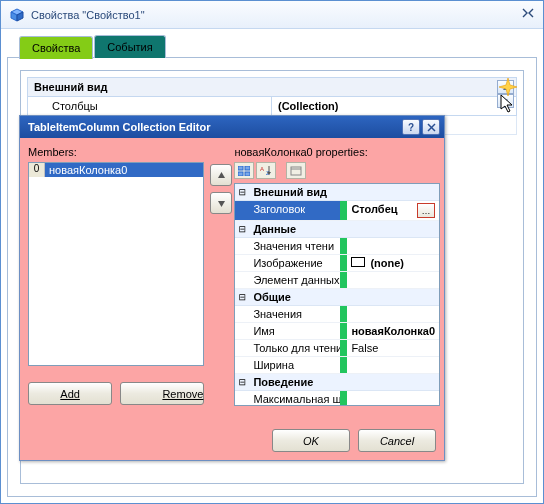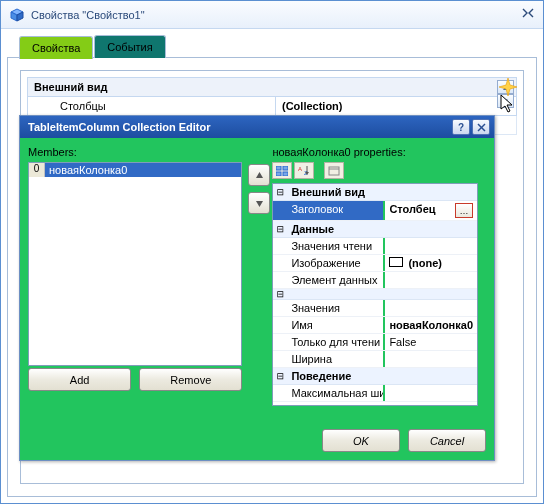--- a/index.html
+++ b/index.html
@@ -15,62 +15,62 @@
   
   .tabstrip { display: flex; margin-left: 12px; position: relative; z-index: 2; }
   .tab { border: 1px solid #a8bdd8; border-bottom: none; padding: 5px 12px; background: #0f766e; cursor: pointer; border-radius: 3px 3px 0 0; margin-right: 1px; }
   .tab.active { background: #84cc16; position: relative; top: 1px; }
   
   .tabpanel { border: 1px solid #a8bdd8; padding: 12px; height: 440px; position: relative; margin-top: -1px; }
   
   .bg-grid { border: 1px solid #a8bdd8; position: relative; height: 100%; padding: 6px; }
   
   .group-row { background: #edf2fa; padding: 3px 6px; border: 1px solid #c5d8f0; font-weight: bold; }
-  .prop-row { display: flex; border: 1px solid #c5d8f0; border-top: 0; padding-left: 8px; }
+  .prop-row { display: flex; border: 1px solid #c5d8f0; border-top: 0; }
   .prop-name { width: 50%; padding: 3px 6px 3px 24px; border-right: 1px solid #c5d8f0; }
   .prop-val { width: 50%; padding: 3px 6px; font-weight: bold; }
   
   .updown { position: absolute; right: 9px; top: 9px; width: 17px; display: flex; flex-direction: column; z-index: 3; }
   .updown .btn { height: 14px; background: linear-gradient(#fbfdff, #dbe8f8); border: 1px solid #95accf; display: flex; align-items: center; justify-content: center; font-size: 8px; color: #4a6fa0; cursor: pointer; }
   .spark { position: absolute; right: -3px; top: -2px; }
   .cursor-img { position: absolute; right: -2px; top: 14px; z-index: 6; }
   
   
-  .dialog { position: absolute; left: 18px; top: 114px; width: 476px; height: 346px; background: #22c55e; border: 1px solid #6d8fc2; box-shadow: 1px 1px 3px rgba(0,0,0,.3); z-index: 20; }
+  .dialog { position: absolute; left: 18px; top: 114px; width: 426px; height: 346px; background: #fca5a5; border: 1px solid #6d8fc2; box-shadow: 1px 1px 3px rgba(0,0,0,.3); z-index: 20; }
   .dlg-title { height: 22px; background: linear-gradient(#2d65c0, #1d4da0); color: #fff; display: flex; align-items: center; padding: 0 4px 0 8px; font-weight: bold; }
   .dlg-title .title { flex: 1; font-size: 11px; font-weight: bold; }
   .dlg-title .qmark { width: 18px; height: 16px; display: flex; align-items: center; justify-content: center; background: linear-gradient(#f8fbff,#cbd8ef); border: 1px solid #4e71b5; margin-right: 2px; font-size: 10px; color: #2a4f92; border-radius: 2px; cursor: pointer; }
   .dlg-title .xbtn { width: 18px; height: 16px; display: flex; align-items: center; justify-content: center; background: linear-gradient(#f8fbff,#cbd8ef); border: 1px solid #4e71b5; border-radius: 2px; cursor: pointer; }
   
-  .dlg-body { padding: 8px 16px 6px 8px; position: relative; height: calc(100% - 22px); }
+  .dlg-body { padding: 8px 4px 6px 8px; position: relative; height: calc(100% - 22px); }
   .dlg-cols { display: flex; height: 260px; }
   
   .left-col { width: 224px; display: flex; flex-direction: column; }
   .members-label { margin-bottom: 4px; }
   .members-list { height: 204px; border: 1px solid #7f9db9; background: #fff; }
   .member-item { display: flex; align-items: stretch; cursor: pointer; }
   .member-index { width: 16px; background: #ece9d8; border-right: 1px solid #c0c0c0; text-align: center; font-size: 10px; }
   .member-text { flex: 1; background: #316ac5; color: #fff; padding: 1px 4px; }
-  .member-btns { margin-top: 2px; display: flex; gap: 8px; }
+  .member-btns { margin-top: 16px; display: flex; gap: 8px; text-decoration: underline; }
   .btn-std { height: 23px; border: 1px solid #888; background: linear-gradient(#fff, #eceae0 50%, #e3e0d2); border-radius: 3px; cursor: pointer; font-family: inherit; font-size: 11px; }
-  .btn-add { flex: 1; } .btn-remove { flex: 1; }
+  .btn-add { flex: 1; } .btn-remove { flex: 1; text-align: right; }
   
   .mid-col { width: 30px; padding: 18px 4px 0 6px; display: flex; flex-direction: column; gap: 6px; }
   .arrow-btn { width: 22px; height: 22px; border: 1px solid #888; background: linear-gradient(#fff,#e3e0d2); border-radius: 3px; display: flex; align-items: center; justify-content: center; cursor: pointer; font-size: 10px; }
   
   .right-col { flex: 1; display: flex; flex-direction: column; }
   .rtoolbar { display: flex; gap: 2px; margin-bottom: 4px; }
   .rtool { width: 20px; height: 17px; border: 1px solid #b3b3a5; background: #f1efe4; display: flex; align-items: center; justify-content: center; font-size: 10px; cursor: pointer; }
   .rtool svg { display:block; }
   .rgrid { flex: 1; border: 1px solid #7f9db9; background: #fff; overflow: hidden; font-size: 11px; }
   .rg-group { display: flex; align-items: center; background: #ecf3ff; border-bottom: 1px solid #dbe6f5; }
   .rg-toggle { width: 14px; text-align: center; font-size: 9px; cursor: pointer; }
   .rg-glabel { flex: 1; font-weight: bold; padding: 2px 4px; }
   .rg-row { display: flex; border-bottom: 1px solid #edf1f7; }
-  .rg-name { width: 112px; padding: 2px 2px 2px 18px; border-right: 2px solid #22c55e; white-space: nowrap; overflow: hidden; }
+  .rg-name { width: 112px; padding: 2px 2px 2px 18px; border-right: 7px solid #22c55e; white-space: nowrap; overflow: hidden; }
   .rg-val { flex: 1; padding: 2px 4px; white-space: nowrap; overflow: hidden; display: flex; }
   .rg-row.sel .rg-name { background: #316ac5; color: #fff; }
   .ellips { margin-left: auto; width: 18px; height: 15px; border: 1px solid #c83a2a; background: linear-gradient(#fff,#e9e7dc); display: flex; align-items: center; justify-content: center; font-size: 9px; cursor: pointer; }
   .nonebox { width: 14px; height: 10px; border: 1px solid #000; background: #fff; margin-right: 5px; }
   
   .dlg-btns { position: absolute; right: 8px; bottom: 8px; display: flex; gap: 8px; }
   .dlg-btns .btn-std { width: 78px; font-style: italic; }
 </style>
 </head>
 <body>
@@ -222,20 +222,21 @@
                   <span class="nonebox"></span>
                   <b>(none)</b>
                 </div>
               </div>
             <div class="rg-row">
                 <div class="rg-name">Элемент данных</div>
                 <div class="rg-val"></div>
               </div>
             <div class="rg-group">
                 <span class="rg-toggle">⊟</span>
+                <span class="rg-glabel">Общие</span>
               </div>
             <div class="rg-row">
                 <div class="rg-name">Значения</div>
               </div>
             <div class="rg-row">
                 <div class="rg-name">Имя</div>
                 <div class="rg-val">
                   <b>новаяКолонка0</b>
                 </div>
               </div>

